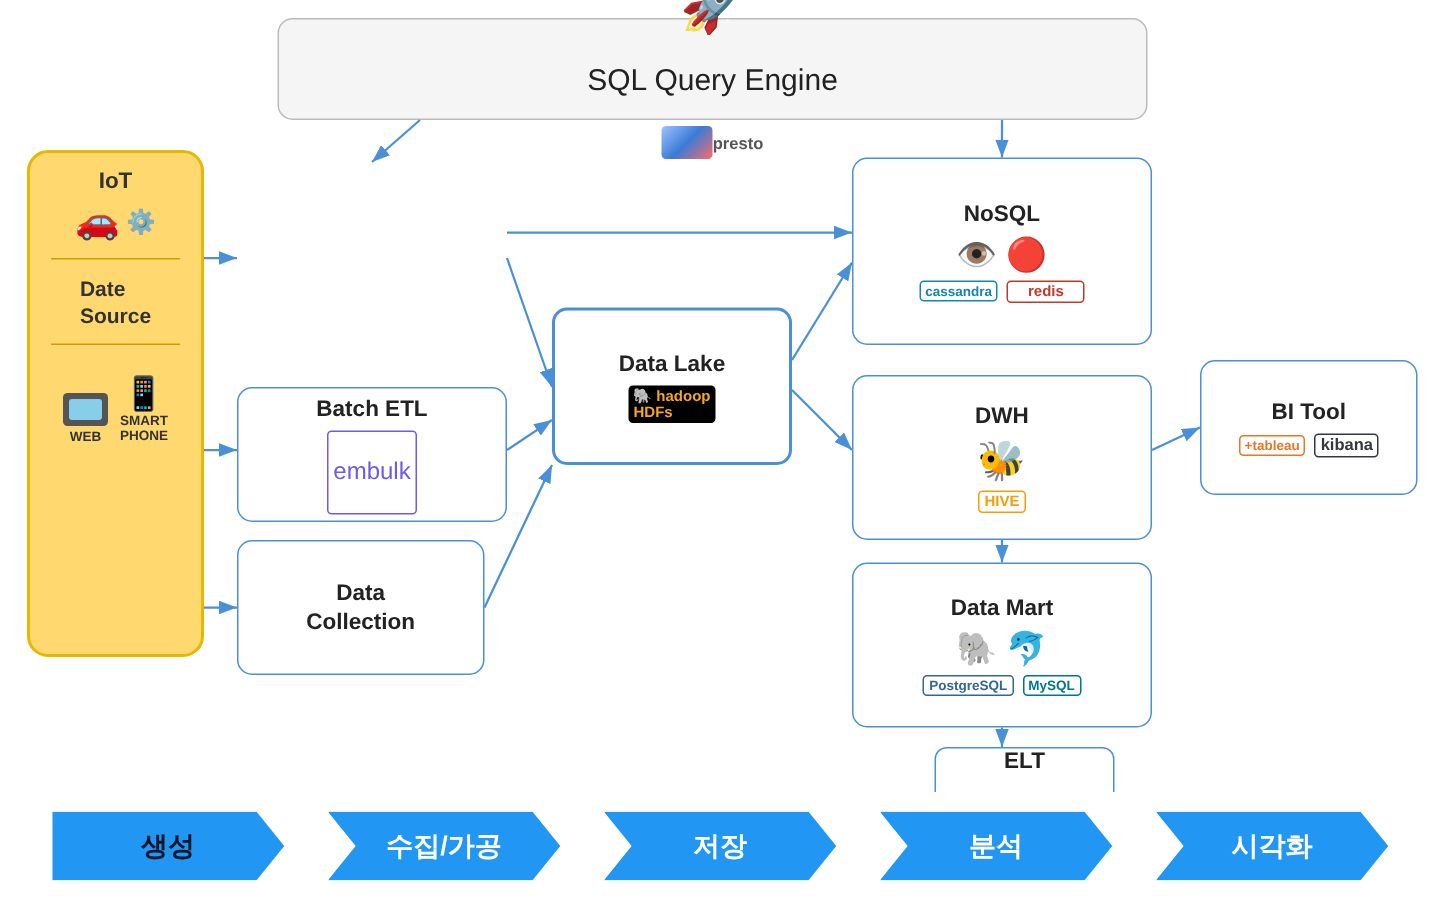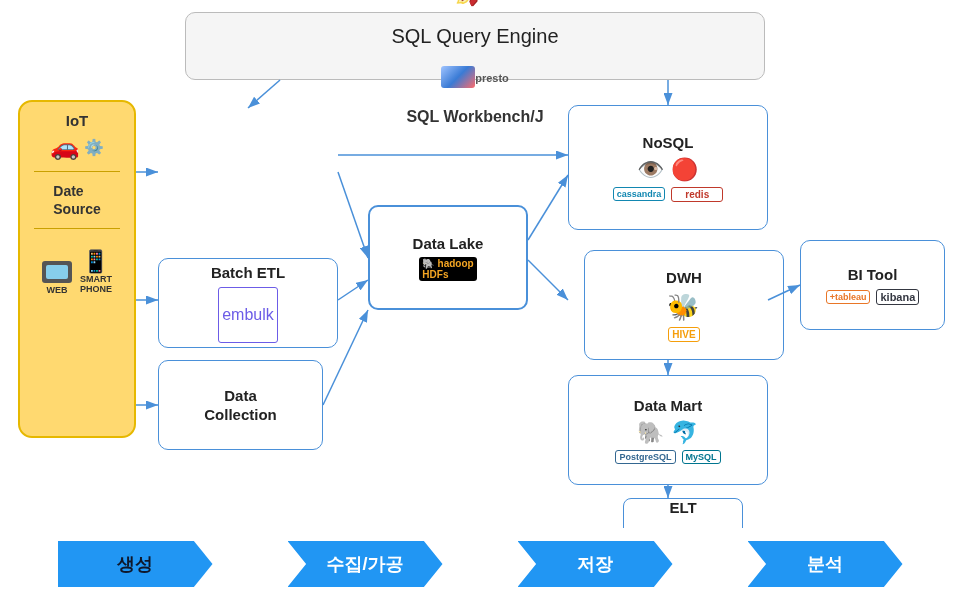--- a/index.html
+++ b/index.html
@@ -52,21 +52,21 @@
 
     .streaming-etl { top: 108px; left: 158px; width: 180px; height: 130px; }
     .batch-etl { top: 258px; left: 158px; width: 180px; height: 90px; }
     .data-collection { top: 360px; left: 158px; width: 165px; height: 90px; }
 
     
     .data-lake-box { top: 205px; left: 368px; width: 160px; height: 105px; border: 2px solid #4a90d9; }
 
     
     .nosql-box { top: 105px; left: 568px; width: 200px; height: 125px; }
-    .dwh-box { top: 250px; left: 568px; width: 200px; height: 110px; margin-left: 16px; }
+    .dwh-box { top: 250px; left: 568px; width: 200px; height: 110px; }
     .datamart-box { top: 375px; left: 568px; width: 200px; height: 110px; }
 
     
     .elt-box { top: 498px; left: 610px; width: 120px; height: 38px; border: 1.5px solid #4a90d9; border-radius: 8px; background: #fff; display: flex; justify-content: center; position: absolute; margin-left: 13px; }
     .elt-text { font-size: 15px; font-weight: 600; color: #222; }
 
     
     .bi-tool-box { top: 240px; left: 800px; width: 145px; height: 90px; }
 
     
@@ -155,21 +155,20 @@
 
 <div class="diagram-area">
 
   <div class="sql-box box" style="position:absolute; top:12px; left:185px; width:580px; height:68px; border:1.5px solid #bbb; border-radius:10px; background:#f5f5f5; display:flex; align-items:center; justify-content:center; gap:18px;">
     <span style="font-size:34px;">🚀</span>
     <span style="font-size:20px; font-weight:500; color:#222;">SQL Query Engine</span>
     <div style="display:flex;align-items:center;">
       <div style="width:34px;height:22px;background:linear-gradient(135deg,#a0c4ff,#3a7bd5,#ff6b6b);border-radius:3px;margin-bottom:2px;"></div>
       <span style="font-size:11px;color:#555;font-weight:600;">presto</span>
     </div>
-    <span style="font-size:16px;font-weight:700;color:#333;">SQL Workbench/J</span>
   </div>
 
   <div style="position:absolute;top:100px;left:18px;width:118px;height:338px;background:#ffd970;border:2px solid #e6b800;border-radius:14px;display:flex;flex-direction:column;align-items:center;padding:10px 6px;gap:4px;">
     <span style="font-size:15px;font-weight:700;color:#333;">IoT</span>
     <div style="display:flex;gap:4px;align-items:center;">
       <span style="font-size:24px;">🚗</span>
       <span style="font-size:16px;">⚙️</span>
     </div>
     <div style="width:85%;height:1px;background:#c9a000;margin:6px 0;"></div>
     <span style="font-size:14px;font-weight:700;color:#333;text-align:left;line-height:1.3;">Date<br>Source</span>
@@ -305,13 +304,18 @@
   <div class="arrow-btn">
     <div style="display:flex;align-items:center;justify-content:center;width:155px;height:46px;background:#2196f3;clip-path:polygon(0 0, 88% 0, 100% 50%, 88% 100%, 0 100%, 12% 50%);color:#fff;font-size:18px;font-weight:700;">
       <span>저장</span>
     </div>
   </div>
   <div class="arrow-btn">
     <div style="display:flex;align-items:center;justify-content:center;width:155px;height:46px;background:#2196f3;clip-path:polygon(0 0, 88% 0, 100% 50%, 88% 100%, 0 100%, 12% 50%);color:#fff;font-size:18px;font-weight:700;">
       <span>분석</span>
     </div>
   </div>
+  <div class="arrow-btn">
+    <div style="display:flex;align-items:center;justify-content:center;width:155px;height:46px;background:#2196f3;clip-path:polygon(0 0, 88% 0, 100% 50%, 88% 100%, 0 100%, 12% 50%);color:#fff;font-size:18px;font-weight:700;">
+      <span>시각화</span>
+    </div>
+  </div>
 </div>
 
 </body></html>

